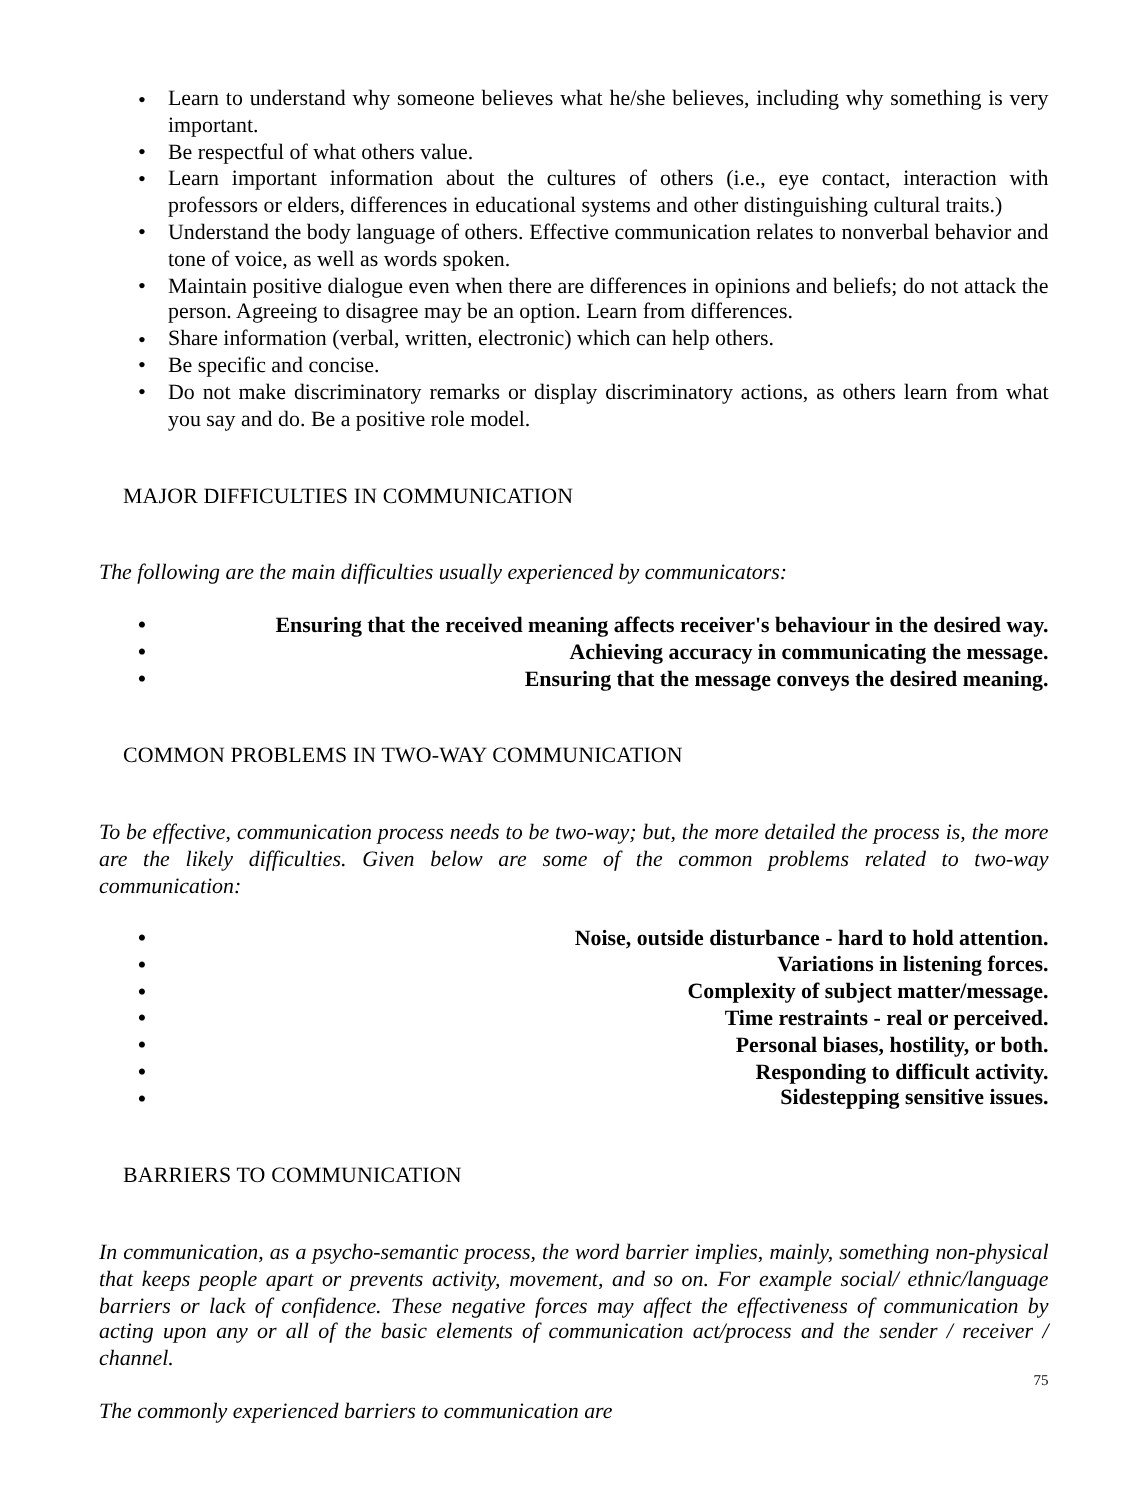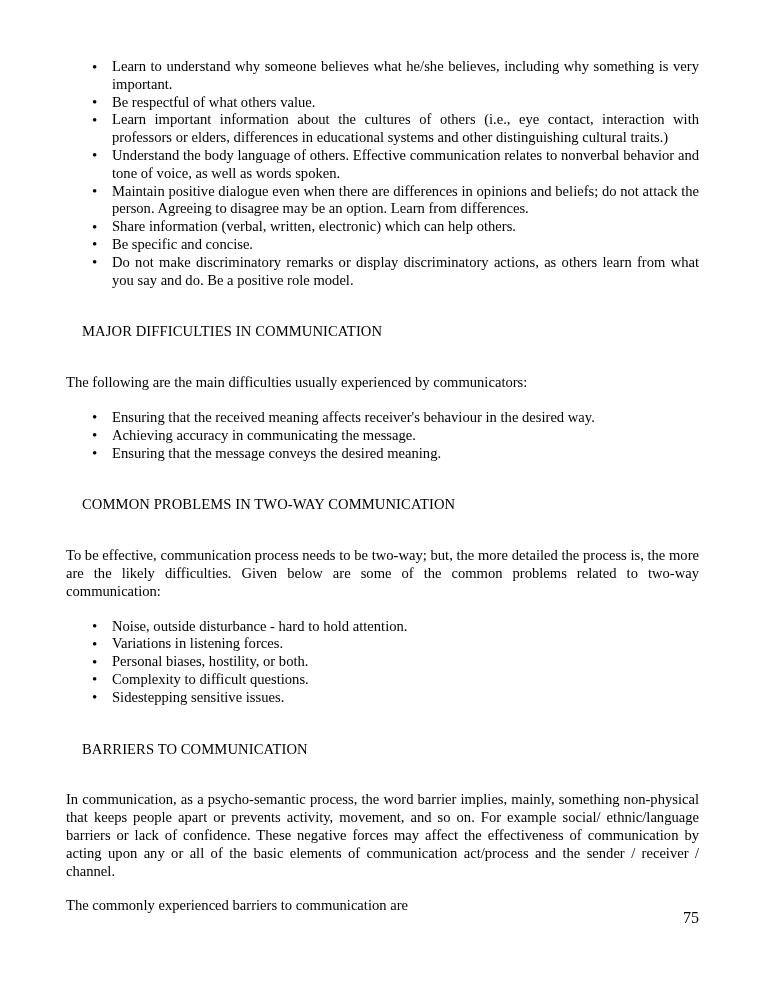--- a/index.html
+++ b/index.html
@@ -22,20 +22,21 @@
     padding: 58px 66px 4px 66px;
   }
   .content {
     width: 633px;
   }
   p.para {
     font-size: 14.6px;
     line-height: 1.22;
     text-align: justify;
     margin: 0;
+    font-style: italic;
   }
   .heading {
     font-size: 14.6px;
     line-height: 1.22;
     margin: 16px;
     font-weight: normal;
     letter-spacing: 0.1px;
   }
   ul.bullets {
     list-style: none;
@@ -51,30 +52,31 @@
     margin: 0;
   }
   ul.bullets > li::before {
     content: "\2022";
     position: absolute;
     left: 26px;
     top: -0.5px;
     font-size: 15px;
   }
   ul.bullets > li.nojust {
-    text-align: left;
+    text-align: right;
+    font-weight: bold;
   }
   .gap-1 { height: 17px; }
   .gap-2 { height: 18px; }
   .gap-3 { height: 17px; }
   .page-number {
     position: absolute;
     right: 66px;
     bottom: 64px;
-    font-size: 16px;
+    font-size: 10px;
     line-height: 1;
   }
 </style>
 </head>
 <body>
 
 <div class="page">
   <div class="content">
 
     <ul class="bullets">
@@ -110,22 +112,24 @@
 
     <div class="gap-1"></div>
 
     <p class="para">To be effective, communication process needs to be two-way; but, the more detailed the process is, the more are the likely difficulties. Given below are some of the common problems related to two-way communication:</p>
 
     <div class="gap-1"></div>
 
     <ul class="bullets">
       <li class="nojust">Noise, outside disturbance - hard to hold attention.</li>
       <li class="nojust">Variations in listening forces.</li>
+      <li class="nojust">Complexity of subject matter/message.</li>
+      <li class="nojust">Time restraints - real or perceived.</li>
       <li class="nojust">Personal biases, hostility, or both.</li>
-      <li class="nojust">Complexity to difficult questions.</li>
+      <li class="nojust">Responding to difficult activity.</li>
       <li class="nojust">Sidestepping sensitive issues.</li>
     </ul>
 
     <div class="gap-2"></div>
 
     <p class="heading">BARRIERS TO COMMUNICATION</p>
 
     <div class="gap-3"></div>
 
     <p class="para">In communication, as a psycho-semantic process, the word barrier implies, mainly, something non-physical that keeps people apart or prevents activity, movement, and so on. For example social/ ethnic/language barriers or lack of confidence. These negative forces may affect the effectiveness of communication by acting upon any or all of the basic elements of communication act/process and the sender / receiver / channel.</p>

